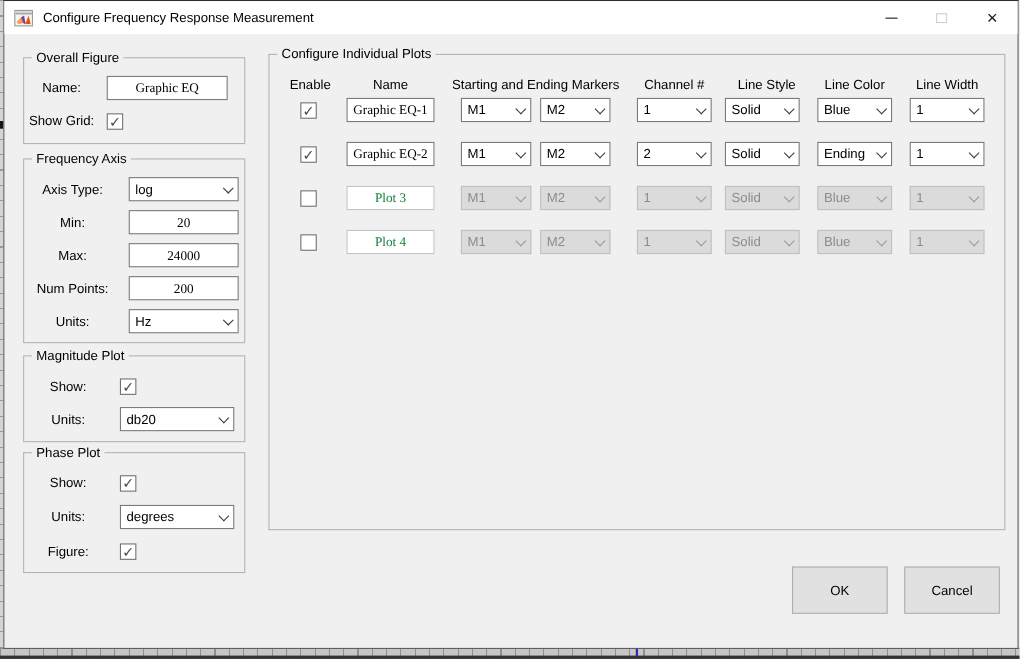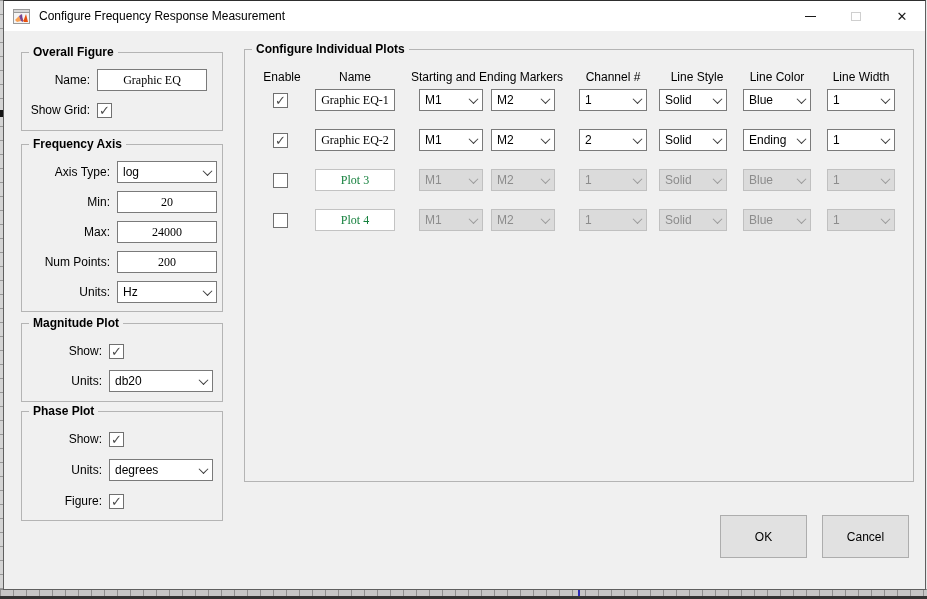--- a/index.html
+++ b/index.html
@@ -30,32 +30,32 @@
   .win-controls { margin-left:auto; display:flex; height:30px; }
   .win-btn { width:46px; height:30px; display:flex; align-items:center; justify-content:center;
     font-size:13px; color:#1a1a1a; }
   .win-btn.disabled { color:#cfcfcf; }
   .min-glyph { display:block; width:11px; height:1px; background:#1a1a1a; }
   .max-glyph { display:block; width:10px; height:9px; border:1px solid #cfcfcf; }
   .close-glyph { font-size:13px; line-height:1; }
 
   
   .group { position:absolute; border:1px solid #b4b4b4; }
-  .legend { position:absolute; top:-8px; left:7px; background:#f0f0f0; padding:0 4px; font-size:12px; white-space:nowrap;font-weight:bold; }
+  .legend { position:absolute; top:-8px; left:7px; background:#f0f0f0; padding:0 4px; font-size:12px; white-space:nowrap; }
 
   .g-overall  { left:17px; top:51px;  width:202px; height:79px; }
   .g-freq     { left:17px; top:143px; width:202px; height:168px; }
   .g-mag      { left:17px; top:322px; width:202px; height:79px; }
   .g-phase    { left:17px; top:410px; width:202px; height:110px; }
   .g-plots    { left:240px; top:48px; width:670px; height:433px; }
 
   .gbody { padding-top:16px; }
   .frow { display:flex; align-items:center; height:22px; margin-bottom:8px; }
   .g-phase .frow { margin-bottom:9px; }
-  .lbl { text-align:right; padding-right:7px; white-space:nowrap; }
+  .lbl { text-align:center; padding-right:7px; white-space:nowrap; }
   .w68 { width:75px; } .w88 { width:95px; } .w80 { width:87px; }
 
   input.tf { height:22px; border:1px solid #7a7a7a; background:#fff; font-family:Liberation Serif, serif;
     font-size:12px; padding:0 3px; outline:none; }
   input.center { text-align:center; }
   .tf-name { width:110px; }
   .tf-num  { width:100px; }
 
   .combo { height:22px; border:1px solid #7a7a7a; background:#fff; display:flex; align-items:center;
     position:relative; padding-left:5px; font-size:12px; }

